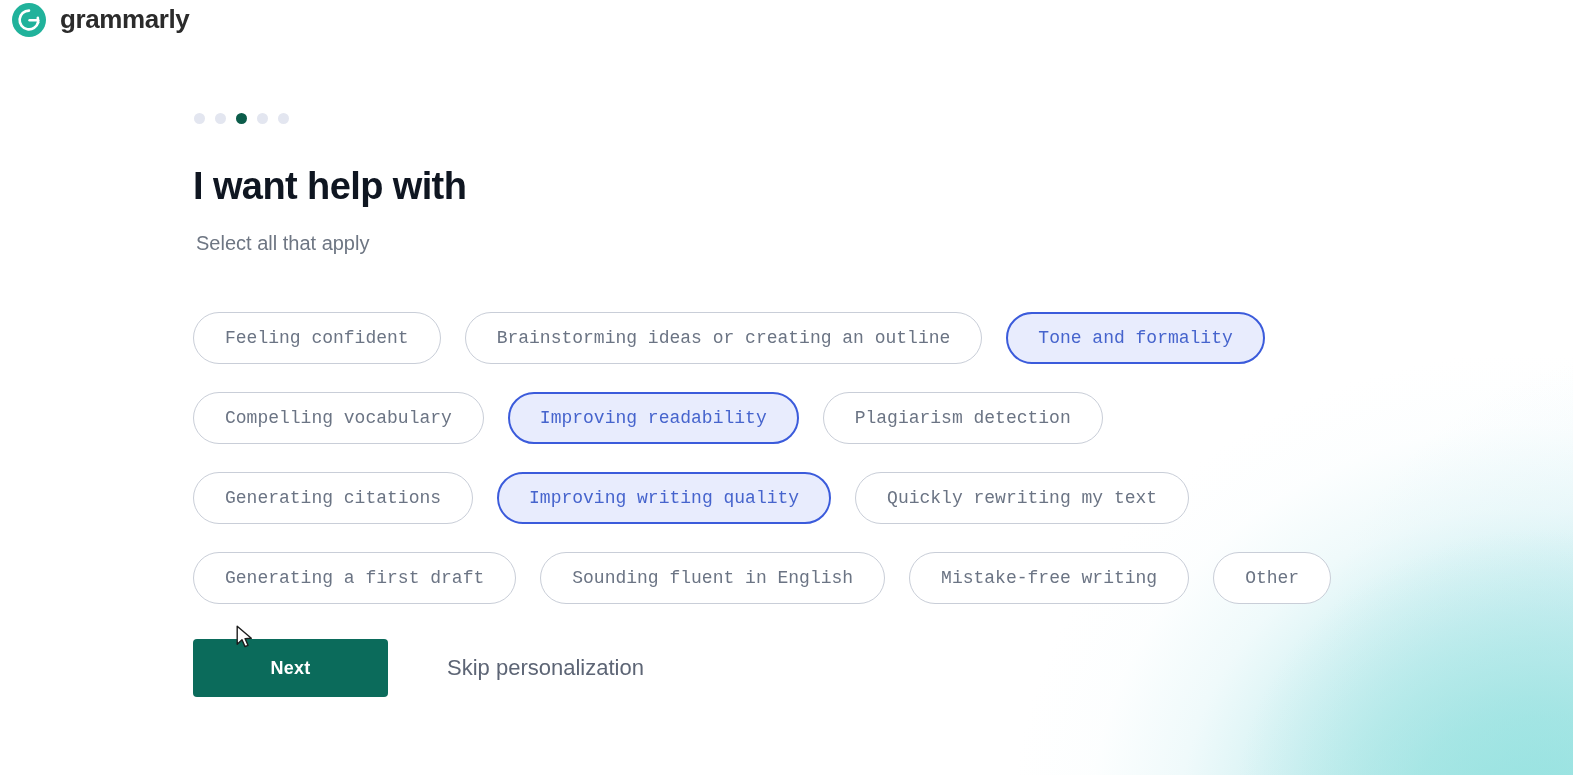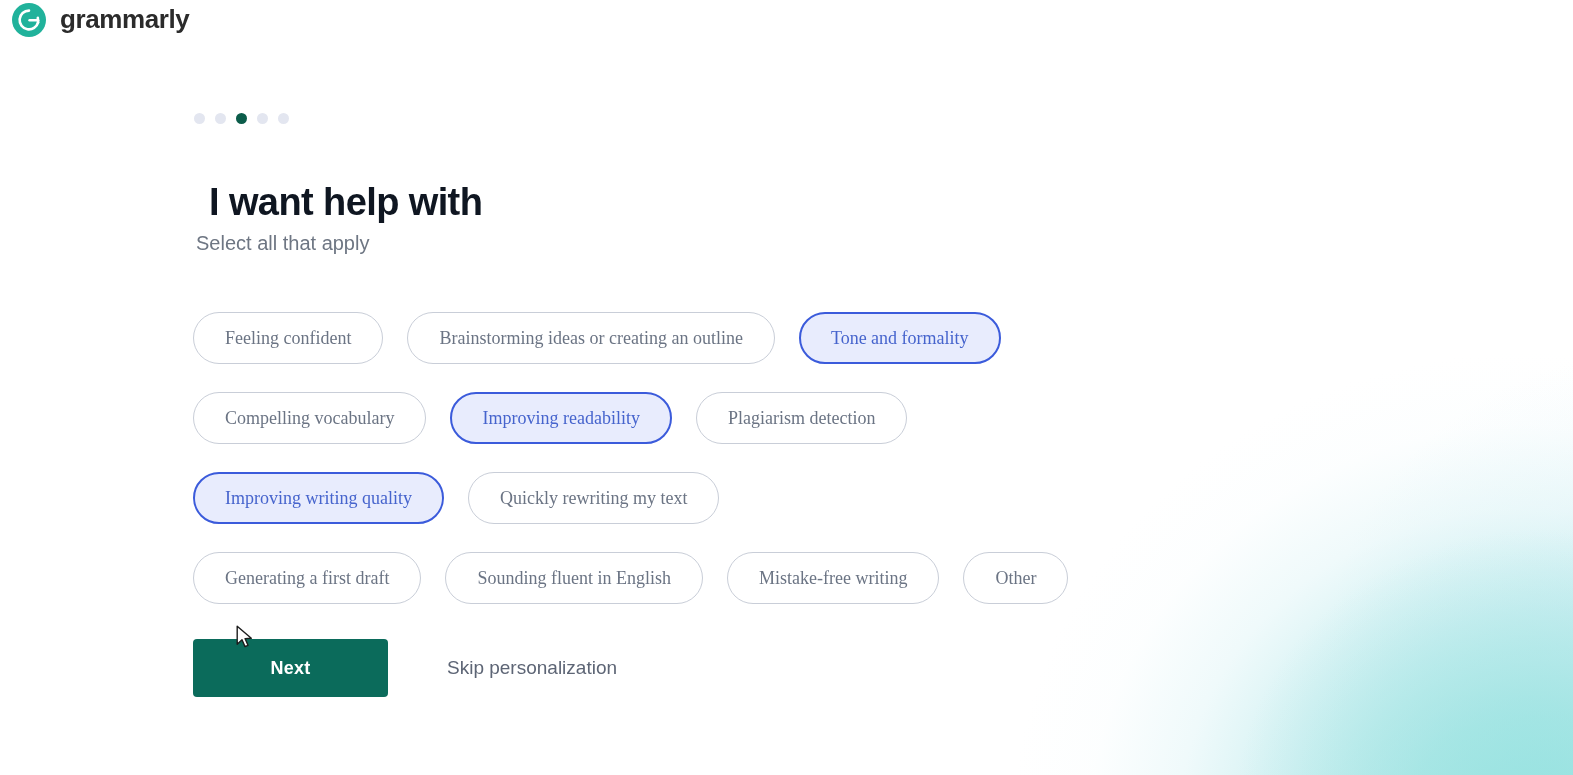--- a/index.html
+++ b/index.html
@@ -104,21 +104,21 @@
     display: block;
   }
   .dot.active {
     background: #0b5c4a;
   }
 
   #page-title {
     position: absolute;
     top: 163px;
     left: 0;
-    margin: 16px;
+    margin: 0;
     font-size: 38px;
     line-height: 46px;
     font-weight: bold;
     color: #0f1621;
     letter-spacing: -0.6px;
   }
   #page-subtitle {
     position: absolute;
     top: 227px;
     left: 0;
@@ -146,21 +146,21 @@
   }
   .chip {
     box-sizing: border-box;
     height: 52px;
     padding: 0 31px;
     border-radius: 26px;
     border: 1px solid #c9ced8;
     background: #ffffff;
     color: #6b7484;
     font-size: 18px;
-    font-family: Liberation Serif, serif;
+    font-family: Liberation Mono, monospace;
     line-height: 50px;
     white-space: nowrap;
     cursor: pointer;
     display: inline-block;
     text-align: center;
   }
   .chip.selected {
     background: #e8ecfd;
     border: 2px solid #3b5bdb;
     color: #4664cd;
@@ -185,21 +185,21 @@
     border: none;
     border-radius: 4px;
     font-size: 18px;
     font-weight: bold;
     font-family: "Liberation Sans", sans-serif;
     cursor: pointer;
     letter-spacing: 0.2px;
   }
   #skip-link {
     margin-left: 59px;
-    font-size: 19px;
+    font-size: 22px;
     color: #5d6575;
     text-decoration: none;
     cursor: pointer;
     white-space: nowrap;
   }
 
   
   #mouse-cursor {
     position: absolute;
     left: 236px;
@@ -246,20 +246,21 @@
       <button class="chip">Feeling confident</button>
       <button class="chip">Brainstorming ideas or creating an outline</button>
       <button class="chip selected">Tone and formality</button>
     </div>
     <div class="chip-row">
       <button class="chip">Compelling vocabulary</button>
       <button class="chip selected">Improving readability</button>
       <button class="chip">Plagiarism detection</button>
     </div>
     <div class="chip-row">
+      <button class="chip">Generating citations</button>
       <button class="chip selected">Improving writing quality</button>
       <button class="chip">Quickly rewriting my text</button>
     </div>
     <div class="chip-row">
       <button class="chip">Generating a first draft</button>
       <button class="chip">Sounding fluent in English</button>
       <button class="chip">Mistake-free writing</button>
       <button class="chip">Other</button>
     </div>
   </div>

